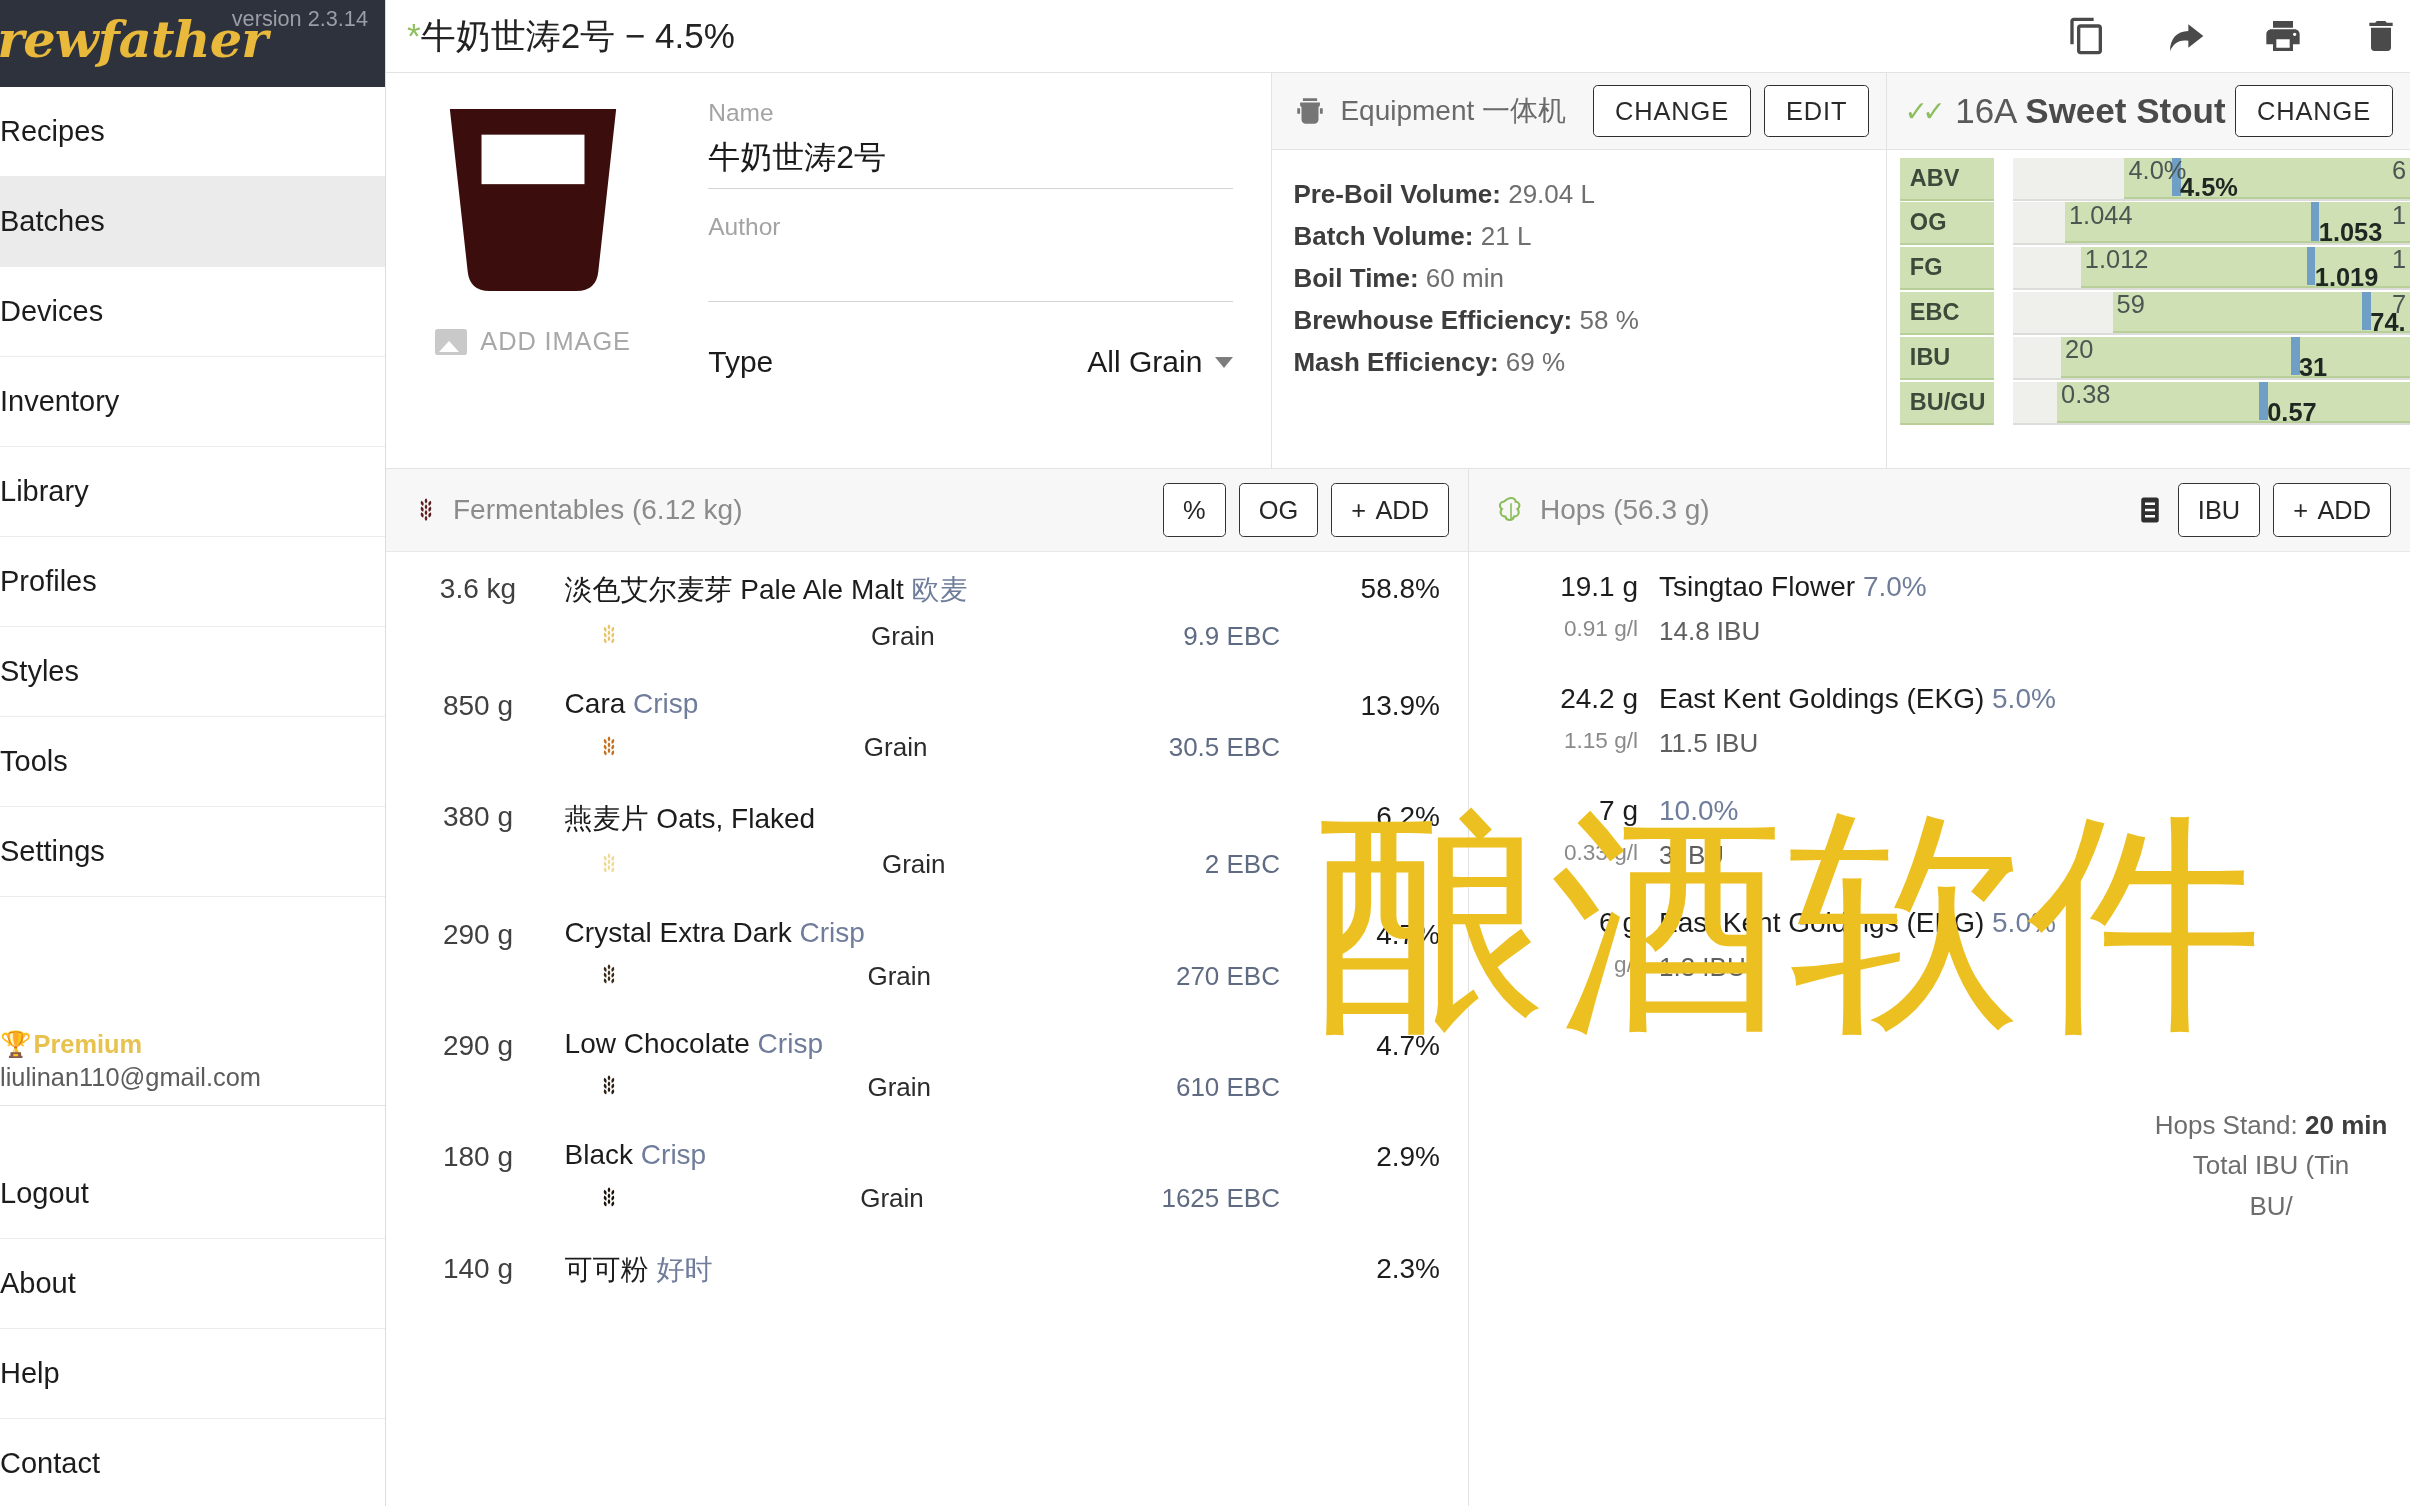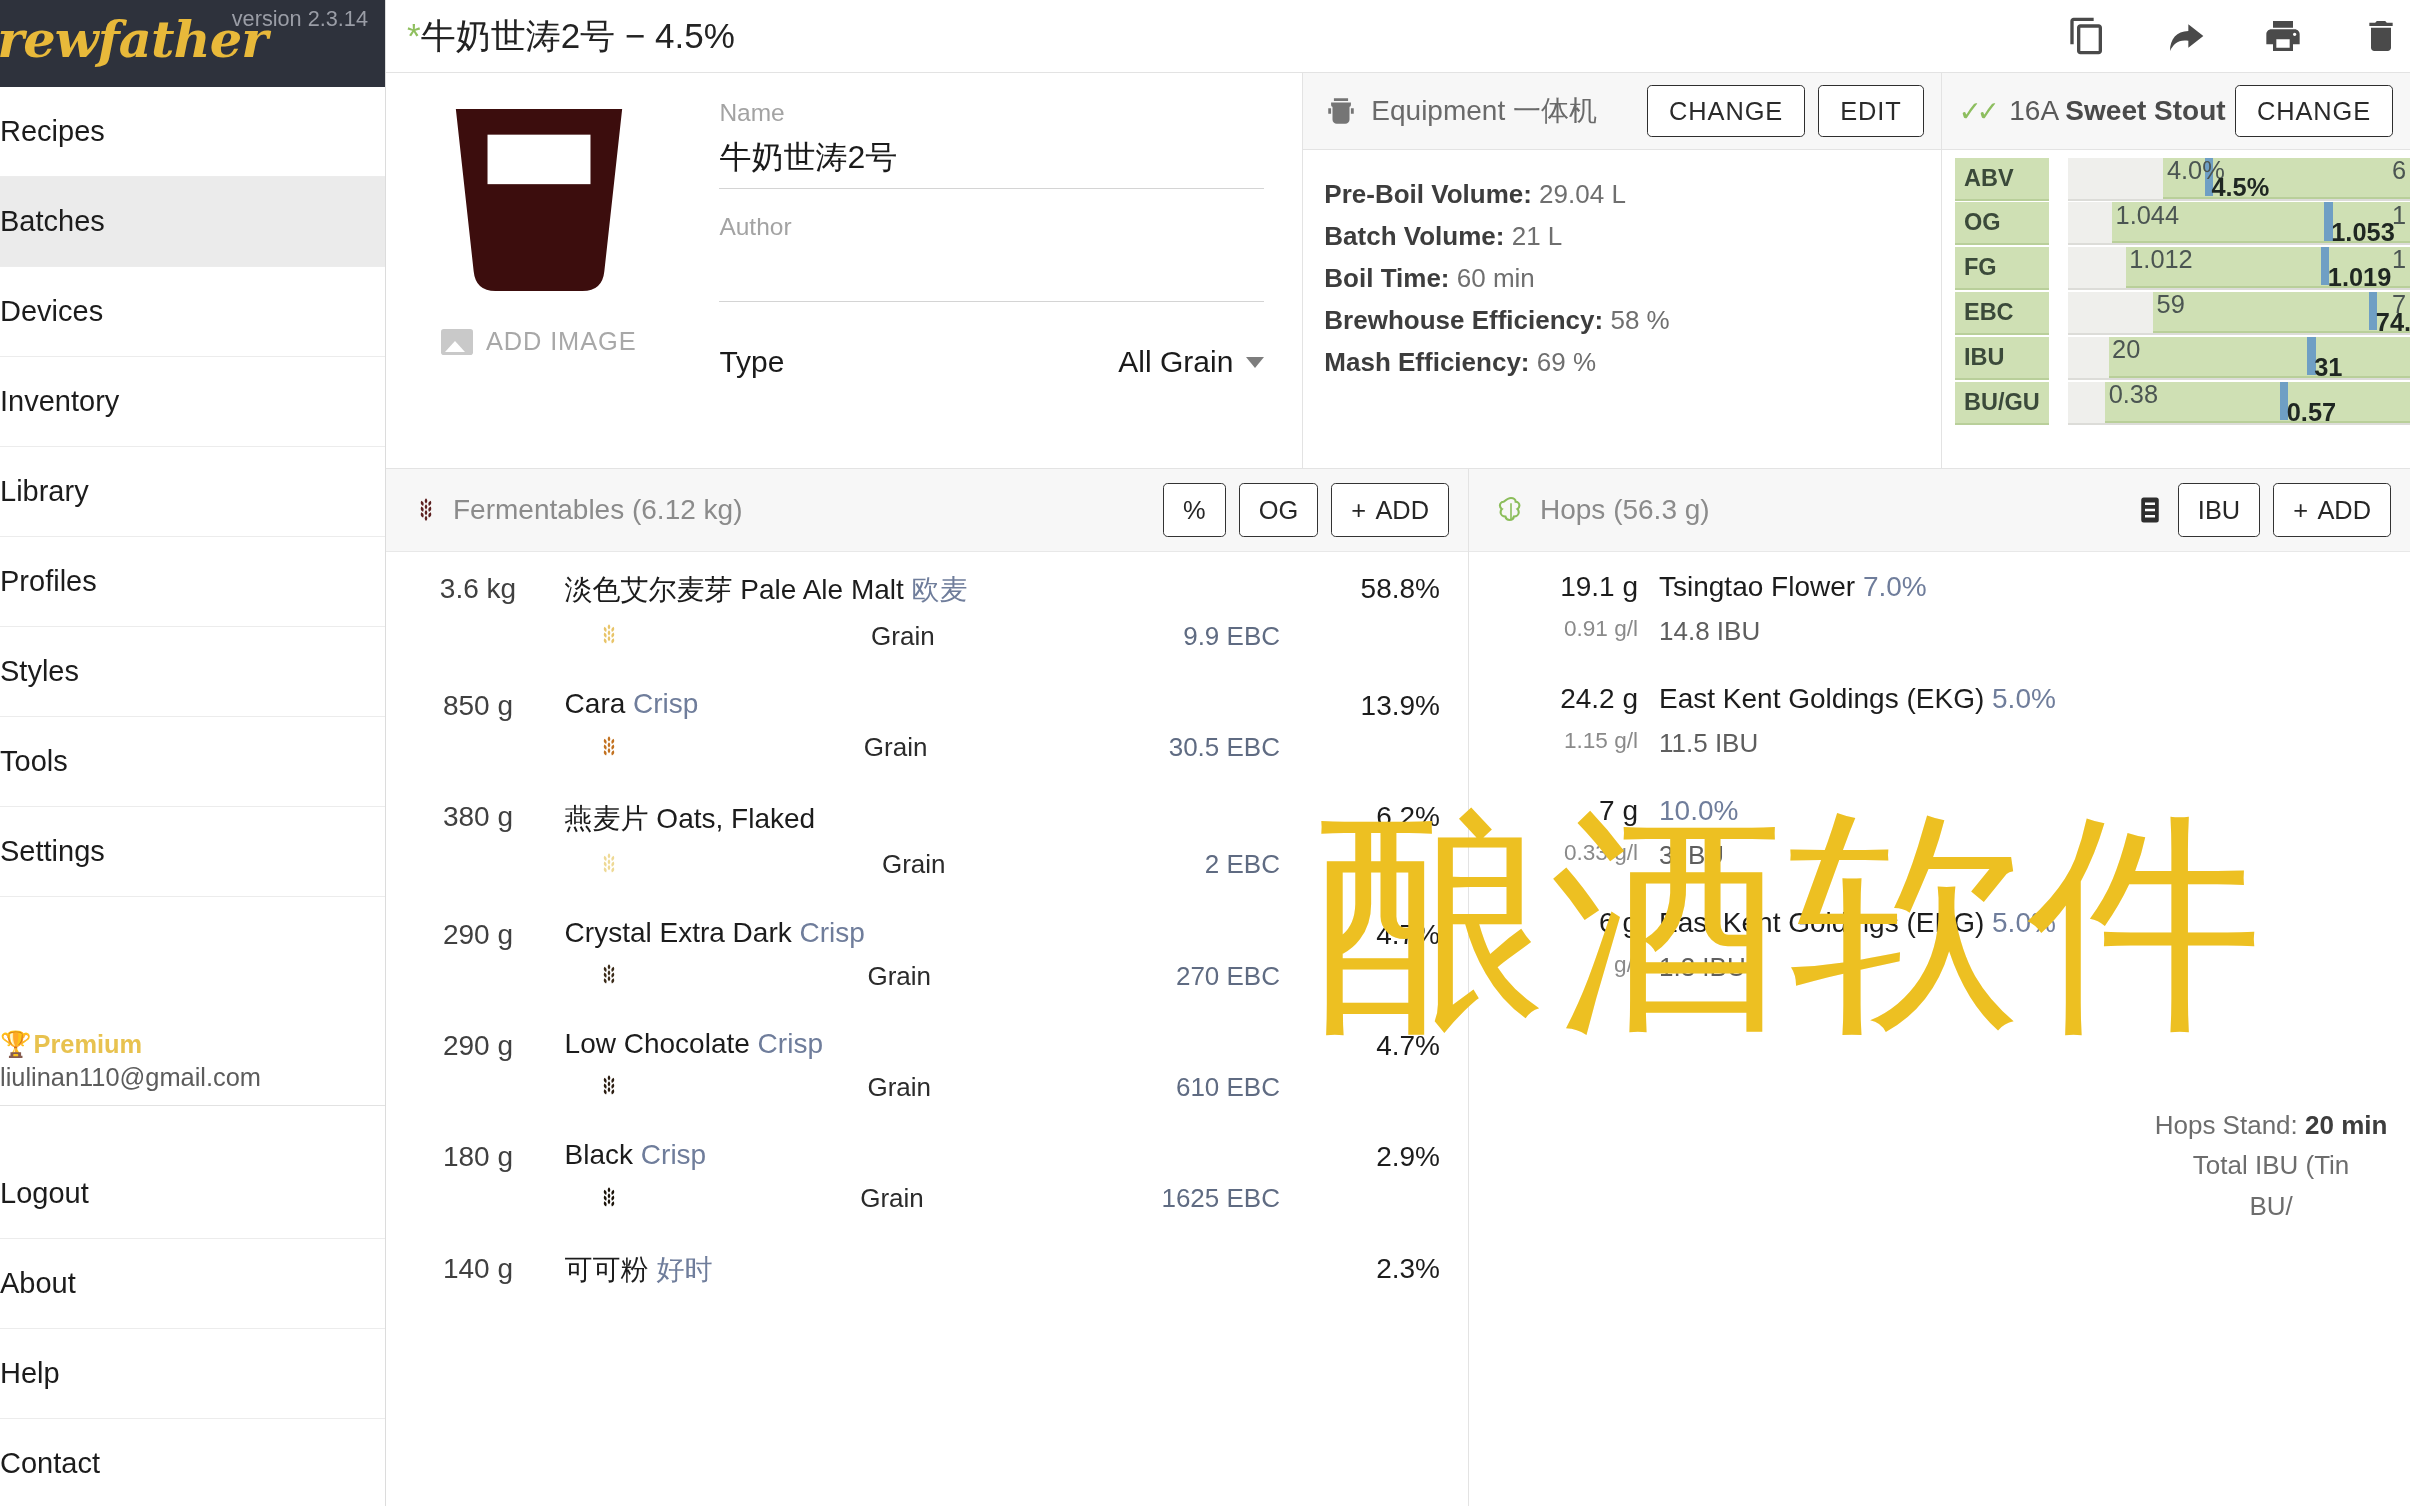--- a/index.html
+++ b/index.html
@@ -137,21 +137,21 @@
   .equip-stats div { font-size: 26px; color: #4e4e4e; }
   .equip-stats b { color: #3d3d3d; }
   .equip-stats span { color: #6f6f6f; font-weight: 400; }
 
   .col-style { flex: 1; border-left: 0.9px solid #e3e3e3; position: relative; }
   .style-head {
     height: 77px; background: #f7f7f7; border-bottom: 0.9px solid #e3e3e3;
     display: flex; align-items: center; padding: 0 17px 0 17px; gap: 9.4px;
   }
   .chk { color: #8dbe5f; font-size: 28px; font-weight: 700; letter-spacing: -5.6px; margin-right: 5.6px;}
-  .style-name { font-size: 28px; color: #5a5a5a; white-space: nowrap; }
+  .style-name { font-size: 35px; color: #5a5a5a; white-space: nowrap; }
   .style-name b { color: #4a4a4a; }
 
   .statbars { padding: 7.5px 0 0 13px; }
   .statrow { display: flex; align-items: stretch; height: 43px; margin-bottom: 1.9px; position: relative;}
   .stat-key {
     width: 94px; background: #cfe0b4; color: #3b4a3a;
     font-size: 23.5px; font-weight: 700;
     display: flex; align-items: center; padding-left: 9.4px;
     border-bottom: 2.8px solid #b9cf9a;
   }

